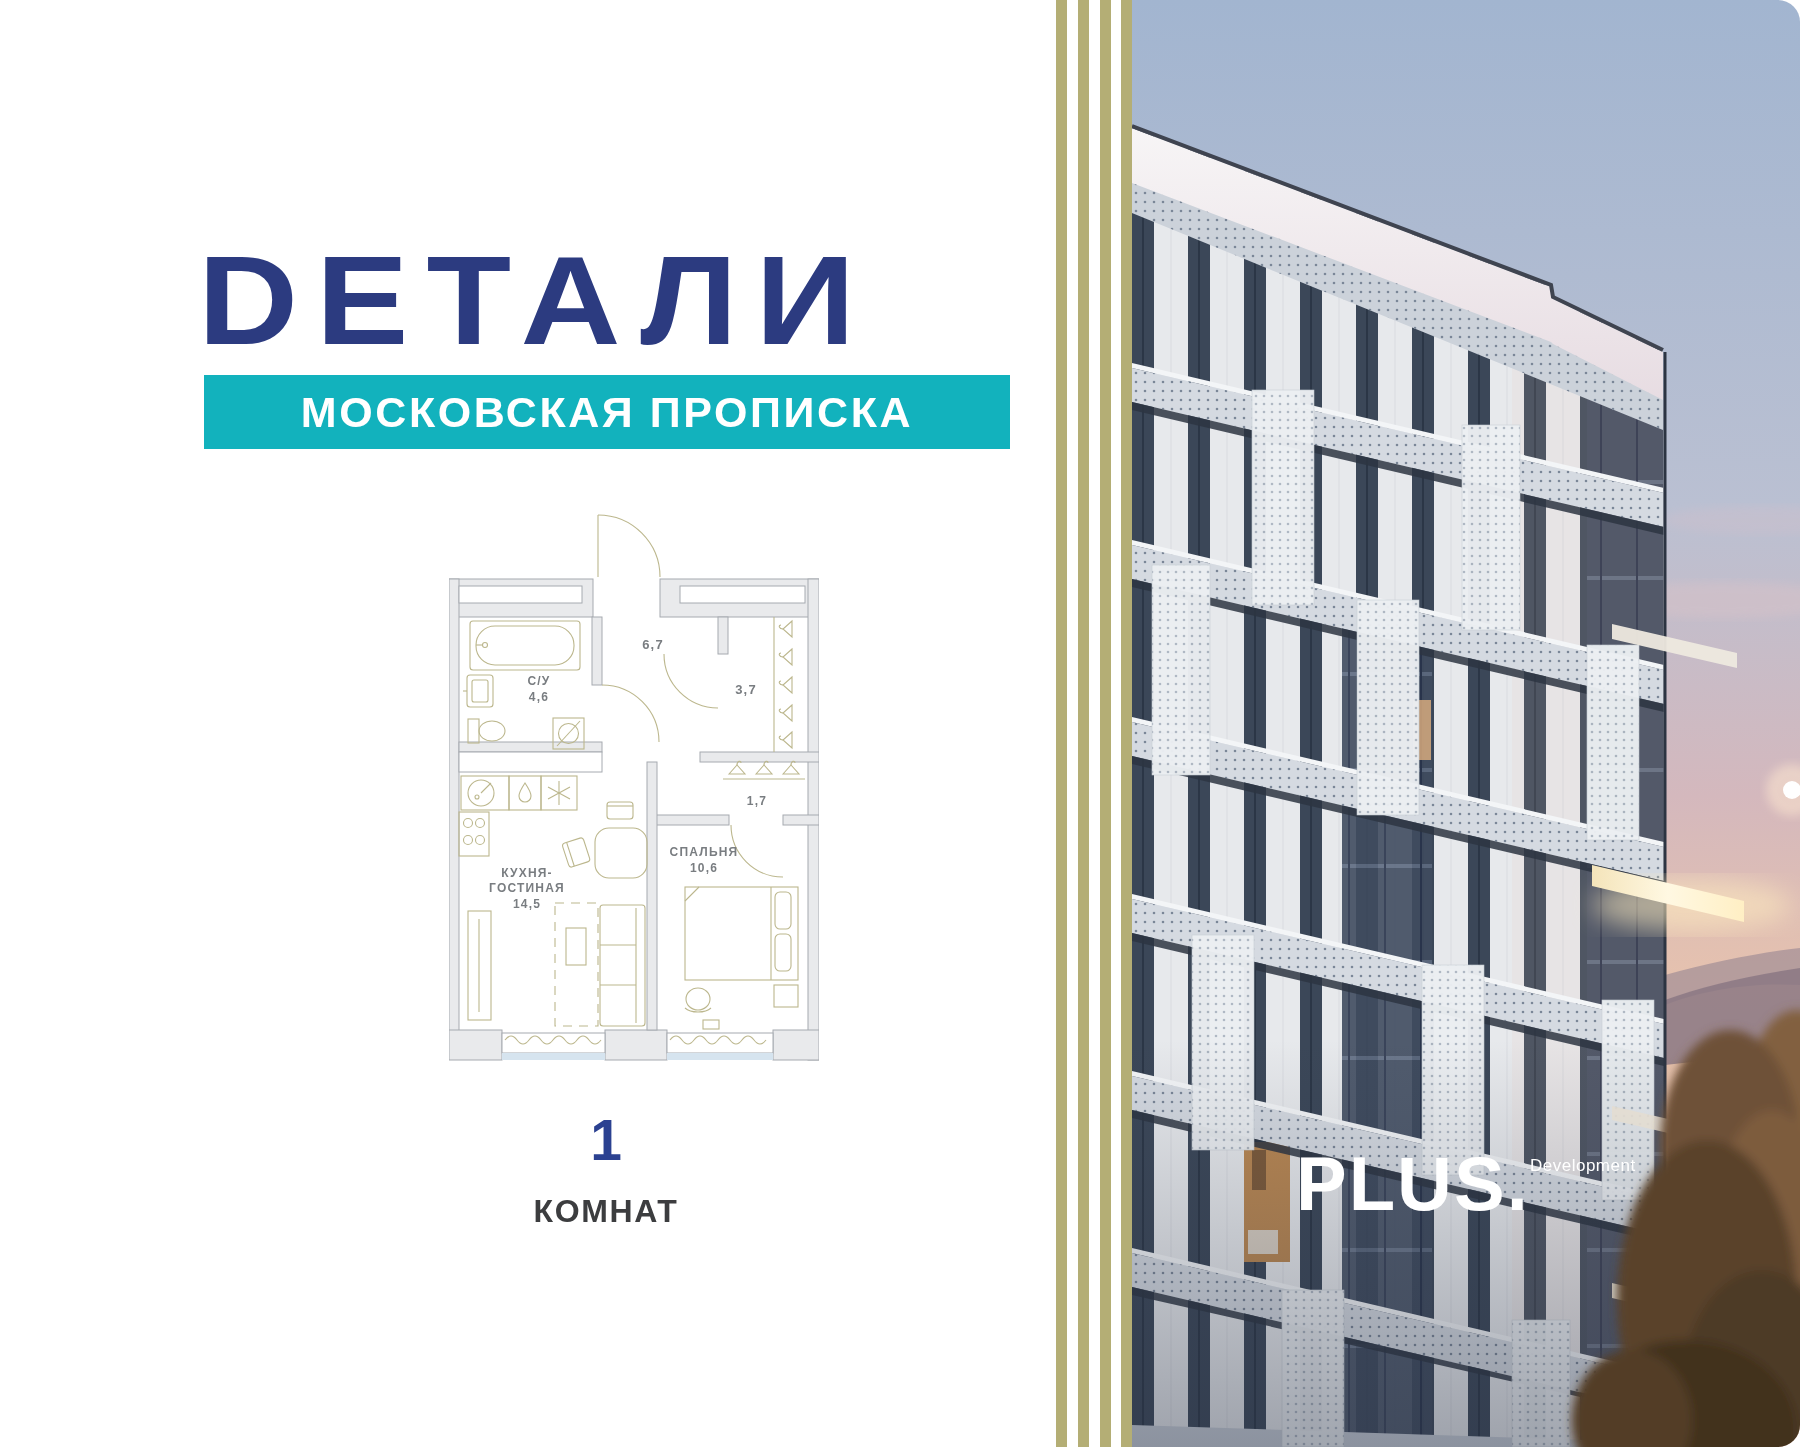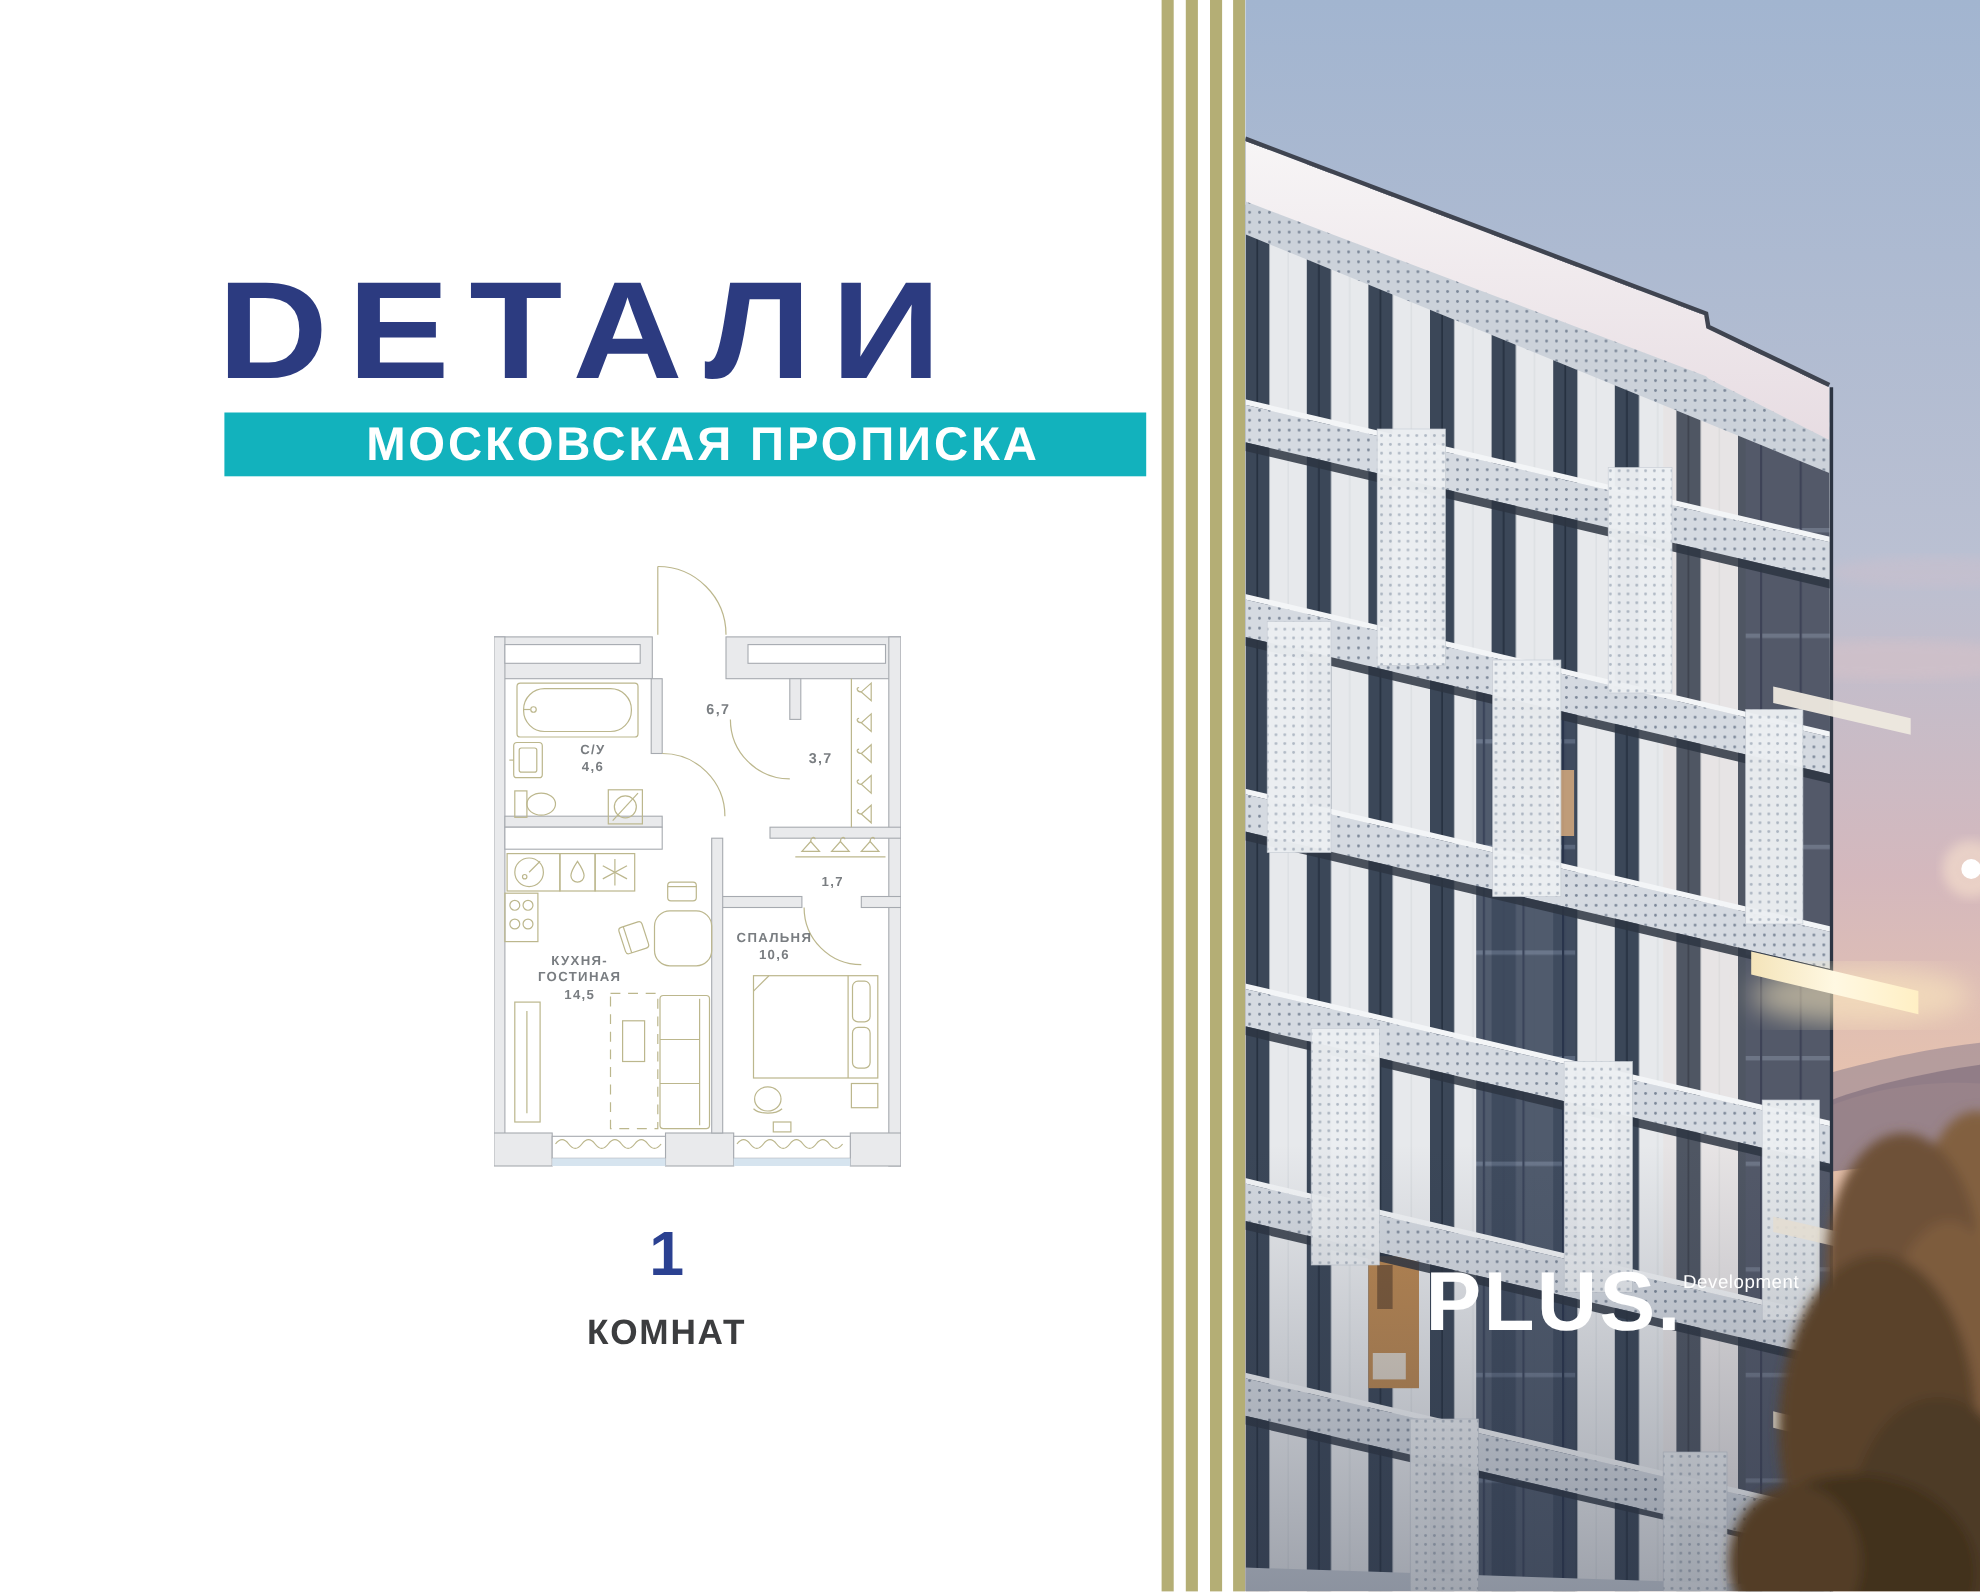--- a/index.html
+++ b/index.html
@@ -1,24 +1,24 @@
 <!DOCTYPE html>
 <html><head>
 <meta charset="utf-8">
 <style>
   html,body{margin:0;padding:0;background:#ffffff;}
   .stage{position:relative;width:1800px;height:1447px;background:#ffffff;overflow:hidden;
-         font-family:"Liberation Sans",sans-serif;}
+         font-family:"Liberation Sans",sans-serif;border-radius:22px;}
 
   
   .brand-title{position:absolute;left:198px;top:238px;width:820px;margin:0;
     font-size:126px;line-height:1;font-weight:800;color:#2c3b80;
     letter-spacing:0.13em;transform:scaleX(1.10);transform-origin:left center;white-space:nowrap;}
-  .brand-band{position:absolute;left:204px;top:375px;width:806px;height:58px;background:#12b2bd;
-    display:flex;align-items:center;justify-content:center;padding-left:32px;}
+  .brand-band{position:absolute;left:204px;top:375px;width:806px;height:74px;background:#12b2bd;
+    display:flex;align-items:center;justify-content:center;}
   .brand-band span{color:#ffffff;font-size:43px;font-weight:800;letter-spacing:0.06em;white-space:nowrap;}
 
   
   .stats{position:absolute;left:140px;top:1112px;width:932px;display:flex;}
   .stat{flex:1;display:flex;flex-direction:column;align-items:center;}
   .stat-value{font-size:57px;font-weight:800;color:#2b4191;line-height:1.0;}
   .stat-label{margin-top:24px;font-size:32px;font-weight:800;color:#3c3d3f;letter-spacing:0.05em;}
 
   
   .stripe{position:absolute;top:0;width:11px;height:1447px;background:#b4ae75;}

